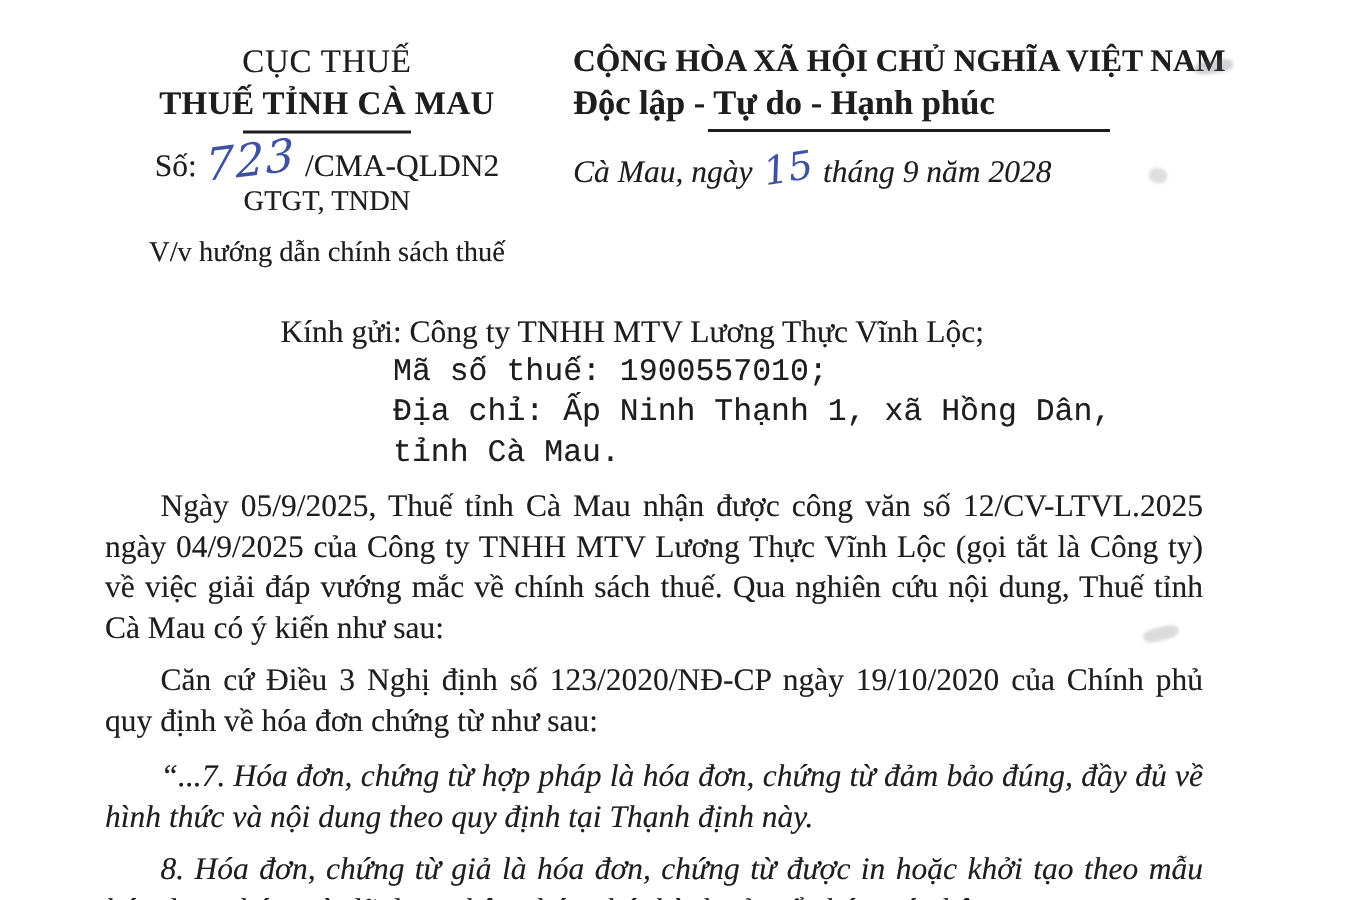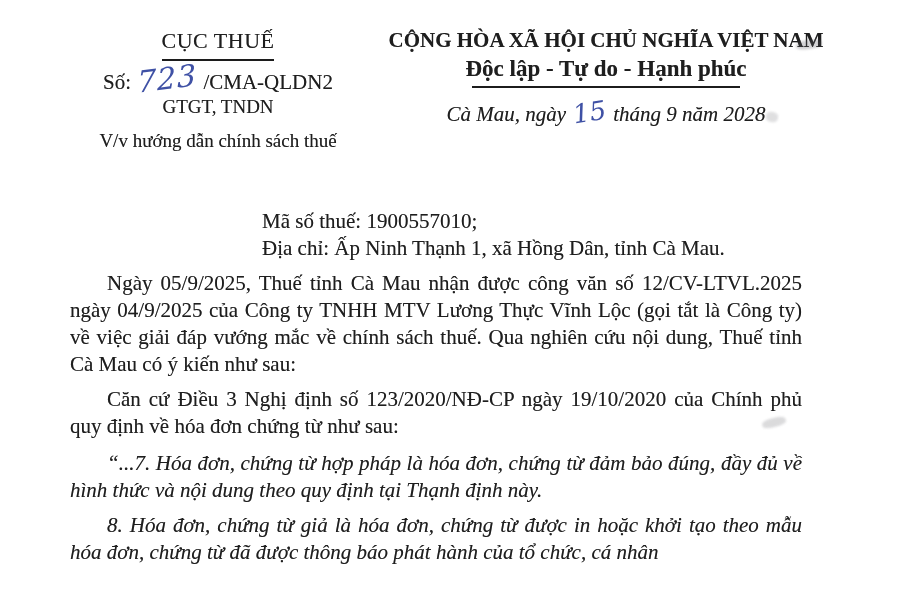--- a/index.html
+++ b/index.html
@@ -13,74 +13,79 @@
   
   .header-left { position:absolute; left:48px; top:28px; width:340px; text-align:center; }
   .agency-parent { font-size:22px; letter-spacing:.5px; }
   .agency-name { font-size:22px; font-weight:bold; letter-spacing:.3px; margin-top:2px; }
   .rule { height:2px; background:#1c1c1c; }
   .rule-left { width:112px; margin:5px auto 0; }
   .doc-number { font-size:21px; margin-top:9px; white-space:nowrap; }
   .subject { font-size:19px; line-height:24px; }
   .subject-first { margin-top:10px; }
 
-  .header-right { position:absolute; left:382px; top:28px; width:448px; text-align:center; }
+  .header-right { position:absolute; left:382px; top:28px; width:448px; }
   .national-title { font-size:21px; font-weight:bold; white-space:nowrap; }
   .motto { font-size:23px; font-weight:bold; margin-top:3px; }
   .rule-right { width:268px; margin:4px auto 0; }
   .date-line { font-size:21px; font-style:italic; margin-top:14px; white-space:nowrap; }
 
   
   .handwritten {
     color:#3f51a5; font-family:"DejaVu Serif",serif; font-style:italic;
     display:inline-block; line-height:0; text-shadow:none;
   }
   .hw-number { font-size:30px; transform:rotate(-7deg) skewX(-6deg); margin:0 6px; letter-spacing:1px; }
   .hw-day { font-size:26px; transform:rotate(-9deg); margin:0 7px; }
 
   
   .doc-body { position:absolute; left:70px; right:78px; top:208px; font-size:21px; line-height:27px; }
   .recipient { margin-left:117px; }
-  .r-cont { padding-left:75px; }
+  .r-cont { padding-left:75px;font-family:Liberation Mono, monospace; }
   .para { margin:8px 0 0; text-align:justify; text-indent:37px; }
   .para.first { }
   .para.p3 { margin-top:10px; }
   .para.italic { font-style:italic; }
 
   
   .smudge { position:absolute; background:rgba(95,95,100,.28); filter:blur(1.2px); border-radius:40%; }
   .smudge-1 { left:796px; top:40px;  width:26px; height:9px;  transform:rotate(-8deg); }
   .smudge-2 { left:766px; top:112px; width:12px; height:10px; transform:rotate(12deg); opacity:.7; }
   .smudge-3 { left:762px; top:418px; width:24px; height:9px;  transform:rotate(-14deg); opacity:.8; }
 </style>
 </head>
 <body>
 
 <div class="page">
 
   <div class="header-left">
     <div class="agency-parent">CỤC THUẾ</div>
+    <div class="agency-name">THUẾ TỈNH CÀ MAU</div>
     <div class="rule rule-left"></div>
     <div class="doc-number"><span>Số:</span><span class="handwritten hw-number">723</span><span>/CMA-QLDN2</span>
     </div>
     <div class="subject">GTGT, TNDN</div>
     <div class="subject subject-first">V/v hướng dẫn chính sách thuế</div>
   </div>
 
   <div class="header-right">
     <div class="national-title">CỘNG HÒA XÃ HỘI CHỦ NGHĨA VIỆT NAM</div>
     <div class="motto">Độc lập - Tự do - Hạnh phúc</div>
     <div class="rule rule-right"></div>
     <div class="date-line"><span>Cà Mau, ngày</span><span class="handwritten hw-day">15</span><span>tháng 9 năm 2028</span>
     </div>
   </div>
 
   <div class="doc-body">
 
     <div class="recipient">
+      <div class="r-line1">
+        <span>Kính gửi:</span>
+        <span>Công ty TNHH MTV Lương Thực Vĩnh Lộc;</span>
+      </div>
       <div class="r-cont">Mã số thuế: 1900557010;</div>
       <div class="r-cont">Địa chỉ: Ấp Ninh Thạnh 1, xã Hồng Dân, tỉnh Cà Mau.</div>
     </div>
 
     <p class="para first">Ngày 05/9/2025, Thuế tỉnh Cà Mau nhận được công văn số 12/CV-LTVL.2025 ngày 04/9/2025 của Công ty TNHH MTV Lương Thực Vĩnh Lộc (gọi tắt là Công ty) về việc giải đáp vướng mắc về chính sách thuế. Qua nghiên cứu nội dung, Thuế tỉnh Cà Mau có ý kiến như sau:</p>
     <p class="para">Căn cứ Điều 3 Nghị định số 123/2020/NĐ-CP ngày 19/10/2020 của Chính phủ quy định về hóa đơn chứng từ như sau:</p>
     <p class="para p3 italic">“...7. Hóa đơn, chứng từ hợp pháp là hóa đơn, chứng từ đảm bảo đúng, đầy đủ về hình thức và nội dung theo quy định tại Thạnh định này.</p>
     <p class="para italic">8. Hóa đơn, chứng từ giả là hóa đơn, chứng từ được in hoặc khởi tạo theo mẫu hóa đơn, chứng từ đã được thông báo phát hành của tổ chức, cá nhân</p>
   </div>
 

